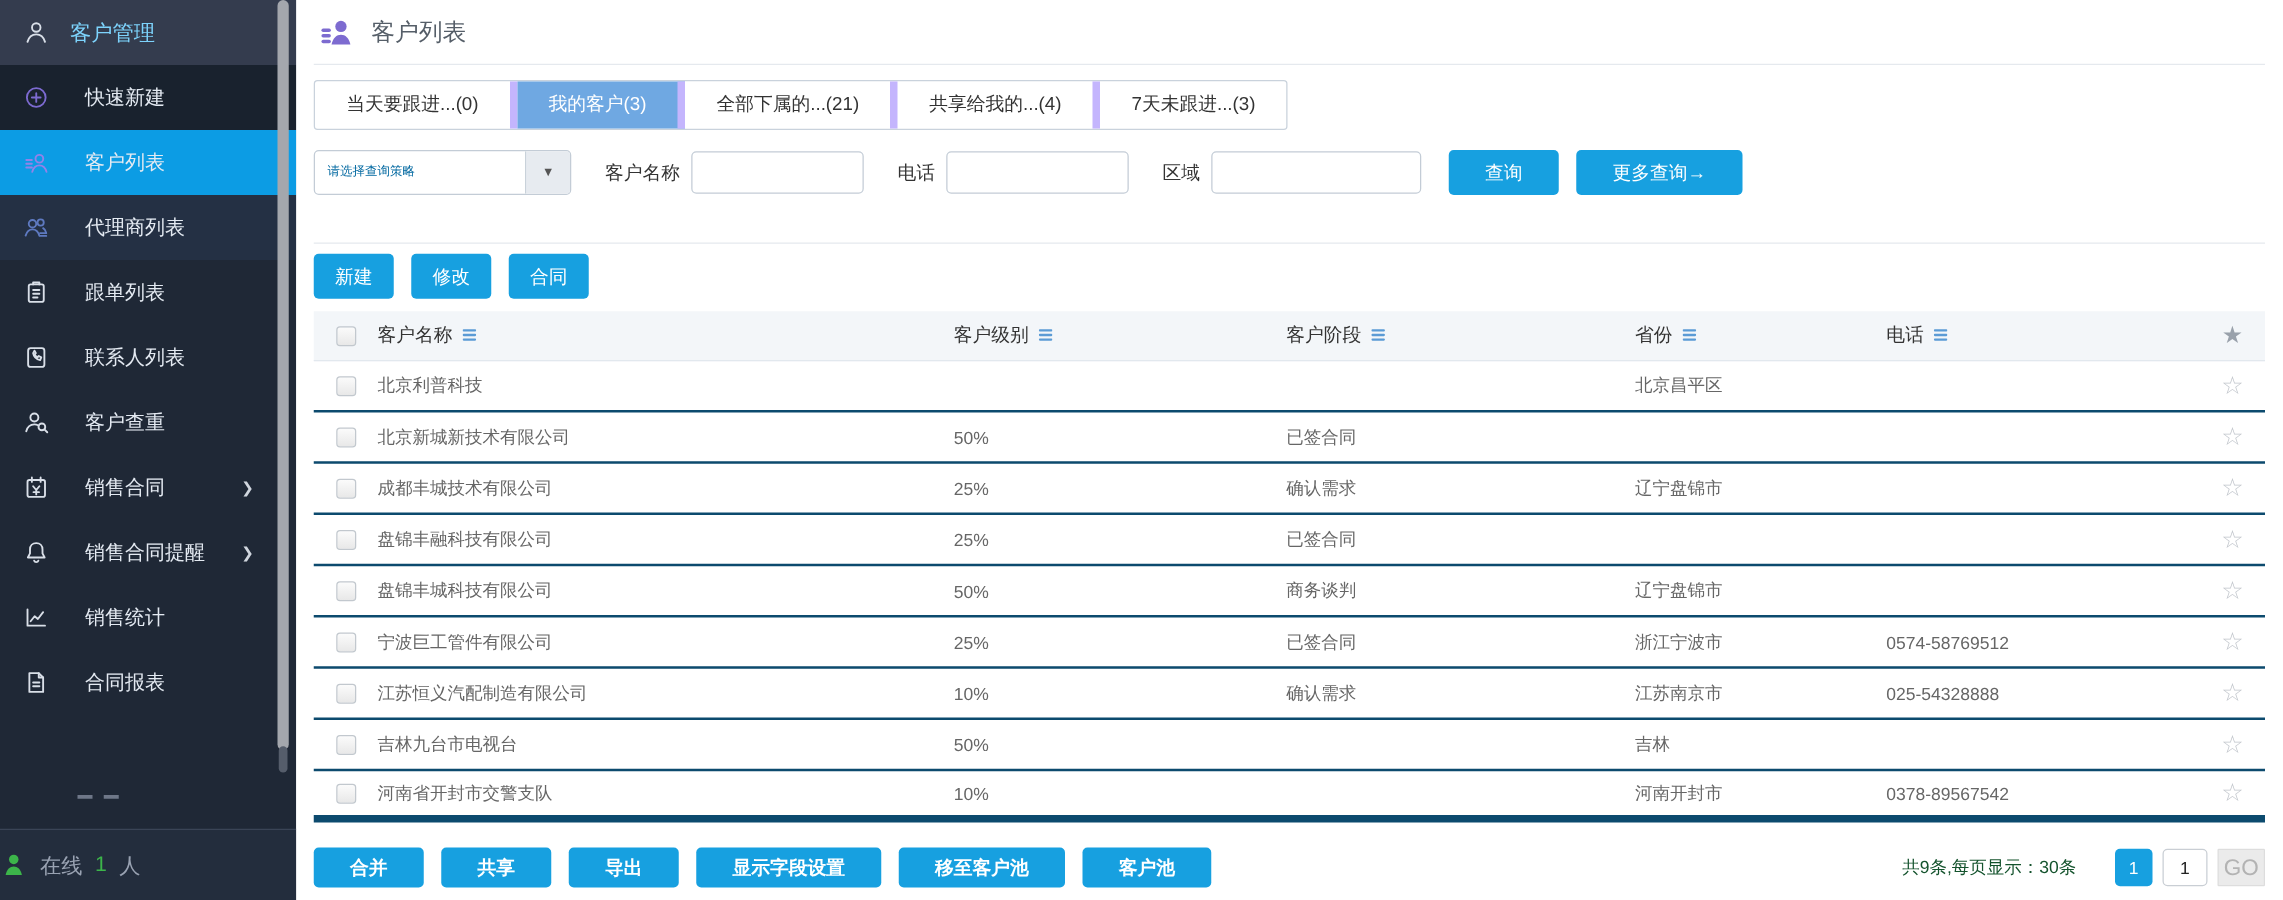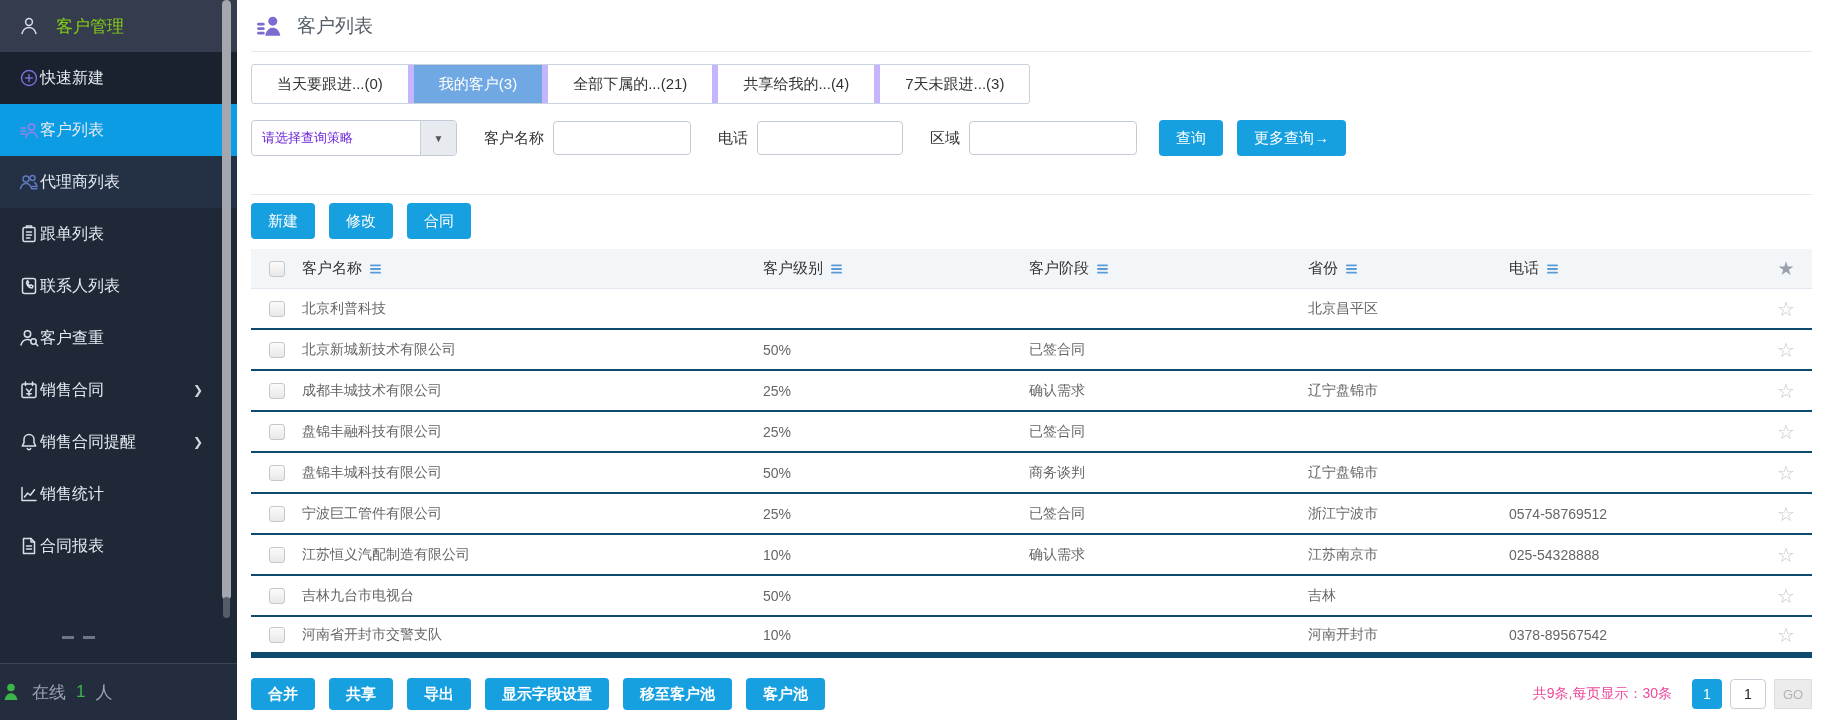--- a/index.html
+++ b/index.html
@@ -3,22 +3,22 @@
 <meta charset="utf-8">
 <style>
   * { box-sizing: border-box; }
   html,body { margin:0; padding:0; background:#fff; }
   .app { width:1826px; height:720px; display:flex; overflow:hidden;
          font-family:"Liberation Sans","DejaVu Sans",sans-serif; }
 
   
   .sidebar { width:237px; flex:none; background:#1f2836; position:relative; }
   .sb-header { height:52px; background:#343c4e; display:flex; align-items:center;
-               padding-left:18px; gap:16px; color:#84cc16; font-size:17px; }
-  .sb-item { height:52px; display:flex; align-items:center; padding-left:18px; gap:0;
+               padding-left:18px; gap:16px; color:#7dd3fc; font-size:17px; }
+  .sb-item { height:52px; display:flex; align-items:center; padding-left:18px; gap:28px;
              color:#e4eaf2; font-size:16px; position:relative; cursor:pointer; }
   .sb-item.row-quick { background:#19222e; }
   .sb-item.row-agent { background:#243044; }
   .sb-item.active { background:#0c9ce4; }
   .sb-icon { width:22px; height:22px; flex:none; color:#d9dfe8; display:flex; }
   .sb-icon svg, .sb-header .sb-icon svg { width:100%; height:100%; fill:none; stroke:currentColor;
              stroke-width:1.5; stroke-linecap:round; stroke-linejoin:round; }
   .ic-purple { color:#7c6ad0; }
   .ic-lilac  { color:#9382e8; }
   .ic-slate  { color:#5e79c0; }
@@ -44,30 +44,30 @@
   .tabs { margin-top:12px; display:inline-flex; border:1px solid #c9d2dc; border-radius:3px;
           overflow:hidden; background:#fff; }
   .tab { height:38px; line-height:38px; padding:0 25px; font-size:15px; color:#333;
          border-right:6px solid #c4b5fd; cursor:pointer; white-space:nowrap; }
   .tab:last-child { border-right:none; }
   .tab.active { background:#6fa8e2; color:#fff; }
 
   .filters { margin-top:16px; display:flex; align-items:center; height:36px; }
   .dropdown { width:206px; height:36px; border:1px solid #c3ccd6; border-radius:4px;
               display:flex; background:#fff; cursor:pointer; }
-  .dd-text { flex:1; line-height:34px; padding-left:10px; font-size:13px; color:#6d28d9; }
+  .dd-text { flex:1; line-height:34px; padding-left:10px; font-size:10px; color:#0369a1; }
   .dd-arrow { width:36px; background:#e7ebf0; border-left:1px solid #c9d2da; border-radius:0 3px 3px 0;
               display:flex; align-items:center; justify-content:center; color:#555; font-size:10px; }
   .fgroup { display:flex; align-items:center; margin-left:27px; gap:9px; }
   .fgroup label { font-size:15px; color:#333; white-space:nowrap; }
   .fld { height:34px; border:1px solid #c3ccd6; border-radius:4px; font-size:14px; padding:0 8px;
          color:#333; outline:none; font-family:inherit; }
   .w1 { width:138px; } .w2 { width:146px; } .w3 { width:168px; }
   .btn { height:36px; background:#17a0e0; color:#fff; border:none; border-radius:4px;
-         font-size:15px; padding:0 17px; cursor:pointer; font-family:inherit; white-space:nowrap; }
+         font-size:15px; padding:0 29px; cursor:pointer; font-family:inherit; white-space:nowrap; }
   .btn-search { margin-left:22px; }
   .btn-more { margin-left:14px; }
 
   .hr { border-top:1px solid #e5e9ee; margin-top:38px; }
 
   .actions { margin-top:8px; display:flex; gap:14px; }
   .actions .btn { height:36px; padding:0 17px; margin:0; }
 
   .tbl { margin-top:10px; }
   .thead, .trow { display:grid; grid-template-columns:44px 468px 266px 279px 201px 1fr 52px;
@@ -83,28 +83,28 @@
   input[type=checkbox] { appearance:none; -webkit-appearance:none; width:16px; height:16px;
       border:1px solid #c2c8ce; border-radius:3px; background:linear-gradient(#fbfbfb,#e8e8e8);
       margin:0; cursor:pointer; }
   .star-cell { display:flex; justify-content:center; }
   .star-head { color:#99a1ab; font-size:19px; cursor:pointer; }
   .star-row { color:#c3c7cd; font-size:20px; cursor:pointer; }
 
   .page-footer { display:flex; align-items:center; margin-top:20px; }
   .page-footer .btn { height:32px; margin:0 14px 0 0;font-weight:bold; }
   .pager { margin-left:auto; display:flex; align-items:center; gap:8px; }
-  .pg-summary { font-size:14px; color:#ec4899; margin-right:12px; }
+  .pg-summary { font-size:14px; color:#14532d; margin-right:23px; }
   .pg-current { width:30px; height:30px; background:#17a0e0; color:#fff; border-radius:4px;
                 display:flex; align-items:center; justify-content:center; font-size:14px; cursor:pointer; }
   .pg-input { width:36px; height:30px; border:1px solid #c9ced4; border-radius:4px; text-align:center;
               font-size:14px; color:#222; padding:0; outline:none; font-family:inherit; }
   .pg-go { width:38px; height:30px; background:#ebebeb; color:#b3b3b3; border:1px solid #dddddd;
            border-radius:1px; display:flex; align-items:center; justify-content:center;
-           font-size:13px; cursor:pointer; }
+           font-size:18px; cursor:pointer; }
 </style>
 </head>
 <body>
 
 <div class="app">
 
   <aside class="sidebar">
     <div class="sb-header">
       <span class="sb-icon">
           <svg viewBox="0 0 22 22">

